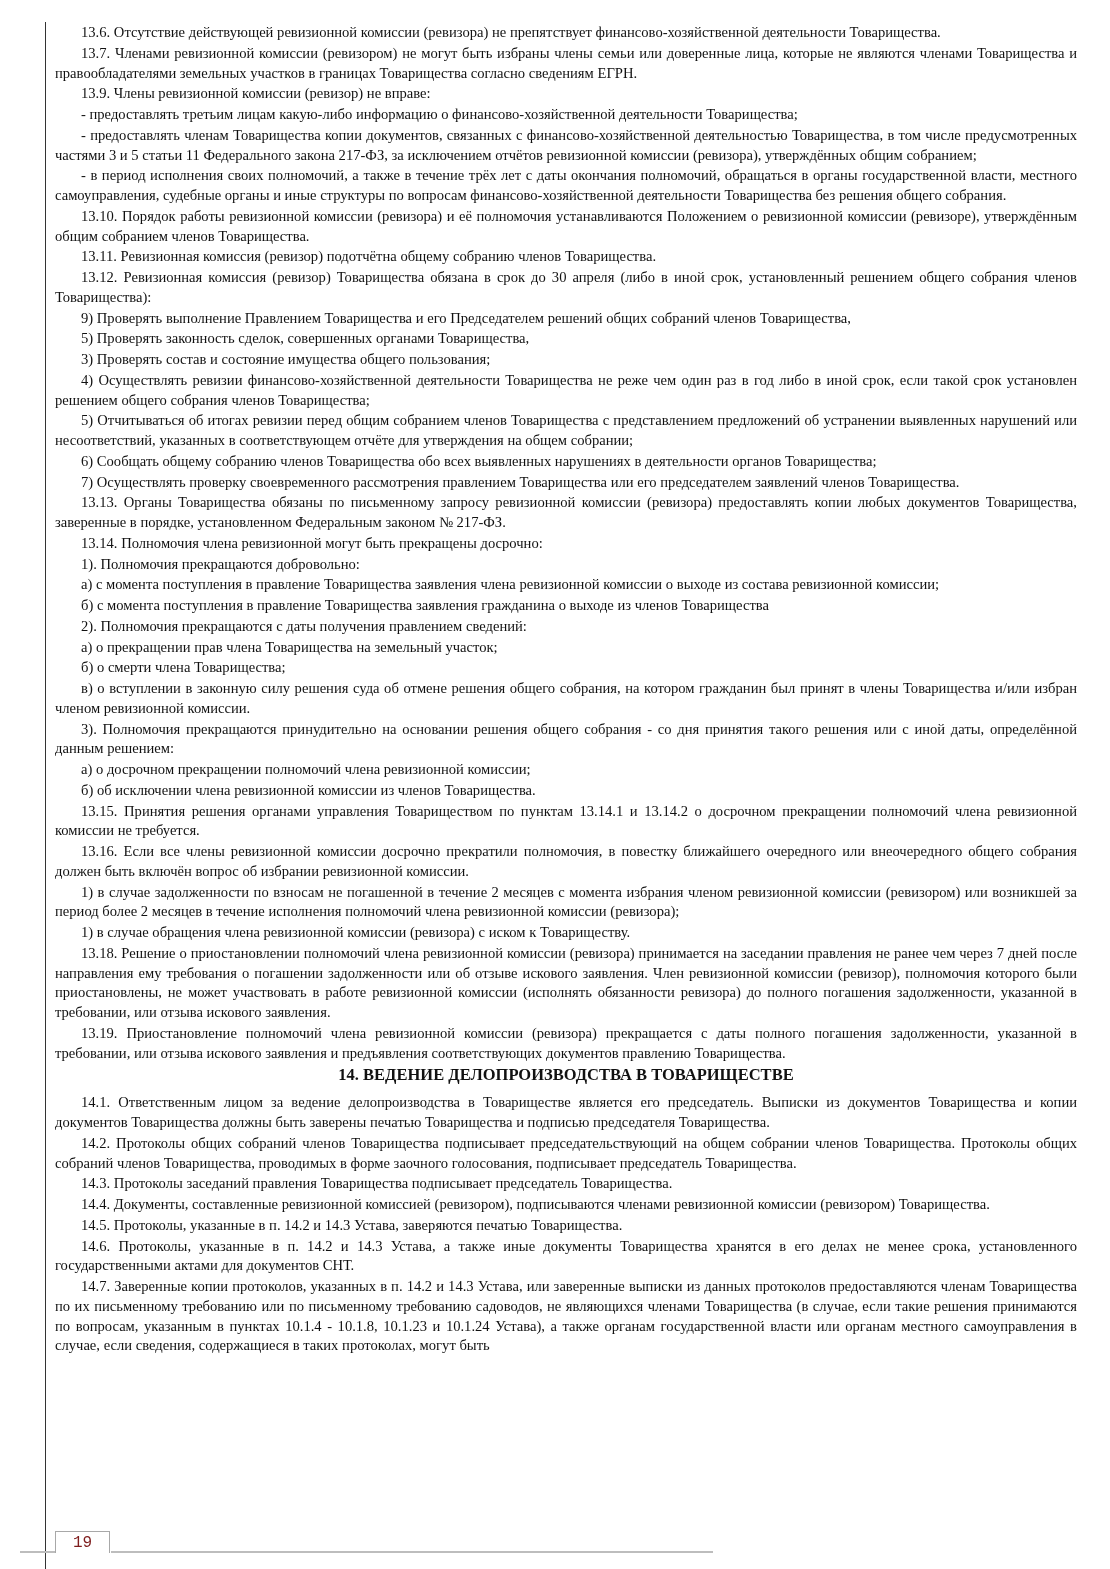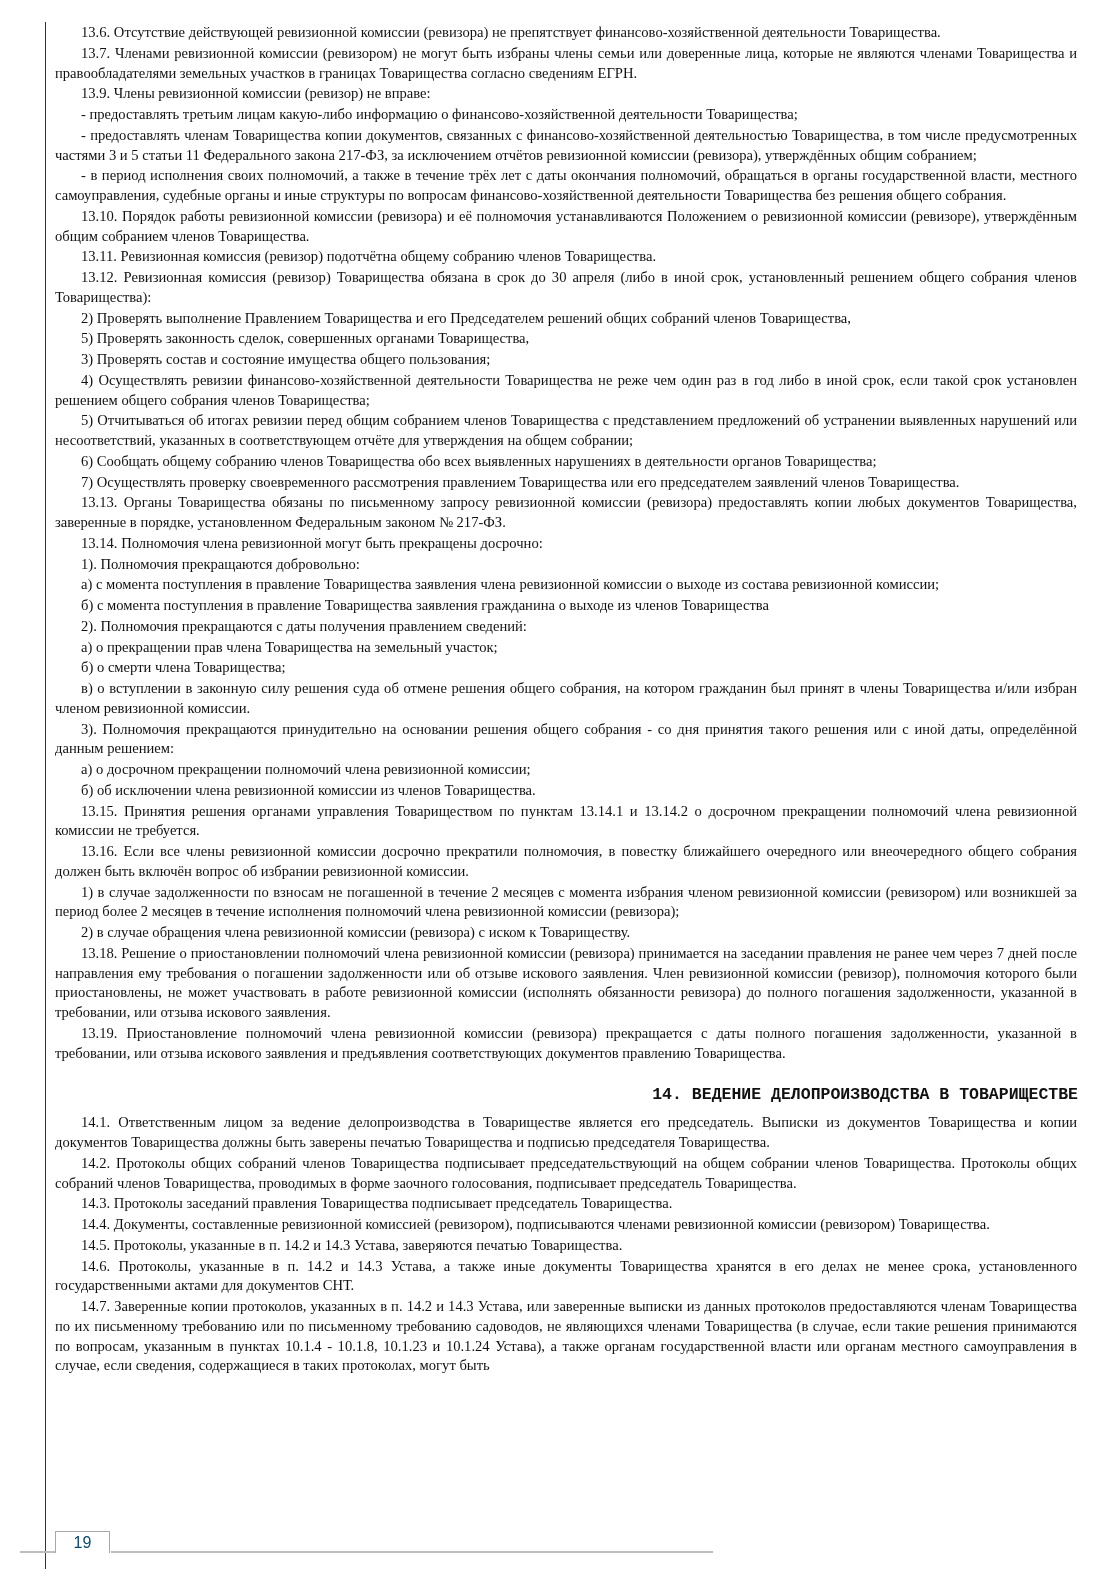--- a/index.html
+++ b/index.html
@@ -31,27 +31,26 @@
       font-size: 14.6px;
       line-height: 19.75px;
     }
     .p {
       margin: 1px;
       text-align: justify;
       text-indent: 26px;
       text-align-last: left;
     }
     .section-heading {
-      margin: 22px 0 8px 0;
-      text-align: right;
+      margin: 2px 0 8px 0;
+      text-align: center;
       font-weight: bold;
       font-size: 16.5px;
       line-height: 20px;
       text-indent: 0;
-      font-family: Liberation Mono, monospace;
     }
     .footer-line-left {
       position: absolute;
       left: 20px;
       top: 1551px;
       width: 35px;
       height: 2px;
       background: #bdbdbd;
     }
     .footer-line-right {
@@ -72,42 +71,42 @@
       border-bottom: none;
       box-sizing: border-box;
       background: #ffffff;
     }
     .page-number {
       position: absolute;
       left: 0;
       top: 2px;
       width: 100%;
       text-align: center;
-      font-family: Liberation Sans, sans-serif;
+      font-family: Liberation Mono, monospace;
       font-size: 16px;
-      color: #0c4a6e;
+      color: #7f1d1d;
     }
   </style>
 </head>
 <body>
 
 <div class="left-rule"></div>
 
 <div class="page-body">
   <div id="before-heading">
       <p class="p">13.6. Отсутствие действующей ревизионной комиссии (ревизора) не препятствует финансово-хозяйственной деятельности Товарищества.</p>
       <p class="p">13.7. Членами ревизионной комиссии (ревизором) не могут быть избраны члены семьи или доверенные лица, которые не являются членами Товарищества и правообладателями земельных участков в границах Товарищества согласно сведениям ЕГРН.</p>
       <p class="p">13.9. Члены ревизионной комиссии (ревизор) не вправе:</p>
       <p class="p">- предоставлять третьим лицам какую-либо информацию о финансово-хозяйственной деятельности Товарищества;</p>
       <p class="p">- предоставлять членам Товарищества копии документов, связанных с финансово-хозяйственной деятельностью Товарищества, в том числе предусмотренных частями 3 и 5 статьи 11 Федерального закона 217-ФЗ, за исключением отчётов ревизионной комиссии (ревизора), утверждённых общим собранием;</p>
       <p class="p">- в период исполнения своих полномочий, а также в течение трёх лет с даты окончания полномочий, обращаться в органы государственной власти, местного самоуправления, судебные органы и иные структуры по вопросам финансово-хозяйственной деятельности Товарищества без решения общего собрания.</p>
       <p class="p">13.10. Порядок работы ревизионной комиссии (ревизора) и её полномочия устанавливаются Положением о ревизионной комиссии (ревизоре), утверждённым общим собранием членов Товарищества.</p>
       <p class="p">13.11. Ревизионная комиссия (ревизор) подотчётна общему собранию членов Товарищества.</p>
       <p class="p">13.12. Ревизионная комиссия (ревизор) Товарищества обязана в срок до 30 апреля (либо в иной срок, установленный решением общего собрания членов Товарищества):</p>
-      <p class="p">2) Проверять выполнение Правлением Товарищества и его Председателем решений общих собраний членов Товарищества,</p>
+      <p class="p">9) Проверять выполнение Правлением Товарищества и его Председателем решений общих собраний членов Товарищества,</p>
       <p class="p">5) Проверять законность сделок, совершенных органами Товарищества,</p>
       <p class="p">3) Проверять состав и состояние имущества общего пользования;</p>
       <p class="p">4) Осуществлять ревизии финансово-хозяйственной деятельности Товарищества не реже чем один раз в год либо в иной срок, если такой срок установлен решением общего собрания членов Товарищества;</p>
       <p class="p">5) Отчитываться об итогах ревизии перед общим собранием членов Товарищества с представлением предложений об устранении выявленных нарушений или несоответствий, указанных в соответствующем отчёте для утверждения на общем собрании;</p>
       <p class="p">6) Сообщать общему собранию членов Товарищества обо всех выявленных нарушениях в деятельности органов Товарищества;</p>
       <p class="p">7) Осуществлять проверку своевременного рассмотрения правлением Товарищества или его председателем заявлений членов Товарищества.</p>
       <p class="p">13.13. Органы Товарищества обязаны по письменному запросу ревизионной комиссии (ревизора) предоставлять копии любых документов Товарищества, заверенные в порядке, установленном Федеральным законом № 217-ФЗ.</p>
       <p class="p">13.14. Полномочия члена ревизионной могут быть прекращены досрочно:</p>
       <p class="p">1). Полномочия прекращаются добровольно:</p>
       <p class="p">а) с момента поступления в правление Товарищества заявления члена ревизионной комиссии о выходе из состава ревизионной комиссии;</p>
@@ -115,21 +114,21 @@
       <p class="p">2). Полномочия прекращаются с даты получения правлением сведений:</p>
       <p class="p">а) о прекращении прав члена Товарищества на земельный участок;</p>
       <p class="p">б) о смерти члена Товарищества;</p>
       <p class="p">в) о вступлении в законную силу решения суда об отмене решения общего собрания, на котором гражданин был принят в члены Товарищества и/или избран членом ревизионной комиссии.</p>
       <p class="p">3). Полномочия прекращаются принудительно на основании решения общего собрания - со дня принятия такого решения или с иной даты, определённой данным решением:</p>
       <p class="p">а) о досрочном прекращении полномочий члена ревизионной комиссии;</p>
       <p class="p">б) об исключении члена ревизионной комиссии из членов Товарищества.</p>
       <p class="p">13.15. Принятия решения органами управления Товариществом по пунктам 13.14.1 и 13.14.2 о досрочном прекращении полномочий члена ревизионной комиссии не требуется.</p>
       <p class="p">13.16. Если все члены ревизионной комиссии досрочно прекратили полномочия, в повестку ближайшего очередного или внеочередного общего собрания должен быть включён вопрос об избрании ревизионной комиссии.</p>
       <p class="p">1) в случае задолженности по взносам не погашенной в течение 2 месяцев с момента избрания членом ревизионной комиссии (ревизором) или возникшей за период более 2 месяцев в течение исполнения полномочий члена ревизионной комиссии (ревизора);</p>
-      <p class="p">2) в случае обращения члена ревизионной комиссии (ревизора) с иском к Товариществу.</p>
+      <p class="p">1) в случае обращения члена ревизионной комиссии (ревизора) с иском к Товариществу.</p>
       <p class="p">13.18. Решение о приостановлении полномочий члена ревизионной комиссии (ревизора) принимается на заседании правления не ранее чем через 7 дней после направления ему требования о погашении задолженности или об отзыве искового заявления. Член ревизионной комиссии (ревизор), полномочия которого были приостановлены, не может участвовать в работе ревизионной комиссии (исполнять обязанности ревизора) до полного погашения задолженности, указанной в требовании, или отзыва искового заявления.</p>
       <p class="p">13.19. Приостановление полномочий члена ревизионной комиссии (ревизора) прекращается с даты полного погашения задолженности, указанной в требовании, или отзыва искового заявления и предъявления соответствующих документов правлению Товарищества.</p>
     </div>
   <div class="section-heading">14. ВЕДЕНИЕ ДЕЛОПРОИЗВОДСТВА В ТОВАРИЩЕСТВЕ</div>
   <div id="after-heading">
       <p class="p">14.1. Ответственным лицом за ведение делопроизводства в Товариществе является его председатель. Выписки из документов Товарищества и копии документов Товарищества должны быть заверены печатью Товарищества и подписью председателя Товарищества.</p>
       <p class="p">14.2. Протоколы общих собраний членов Товарищества подписывает председательствующий на общем собрании членов Товарищества. Протоколы общих собраний членов Товарищества, проводимых в форме заочного голосования, подписывает председатель Товарищества.</p>
       <p class="p">14.3. Протоколы заседаний правления Товарищества подписывает председатель Товарищества.</p>
       <p class="p">14.4. Документы, составленные ревизионной комиссией (ревизором), подписываются членами ревизионной комиссии (ревизором) Товарищества.</p>
       <p class="p">14.5. Протоколы, указанные в п. 14.2 и 14.3 Устава, заверяются печатью Товарищества.</p>

